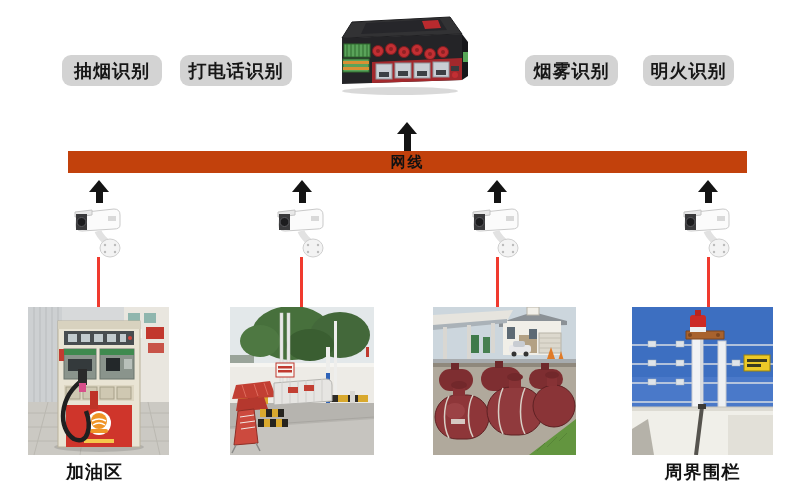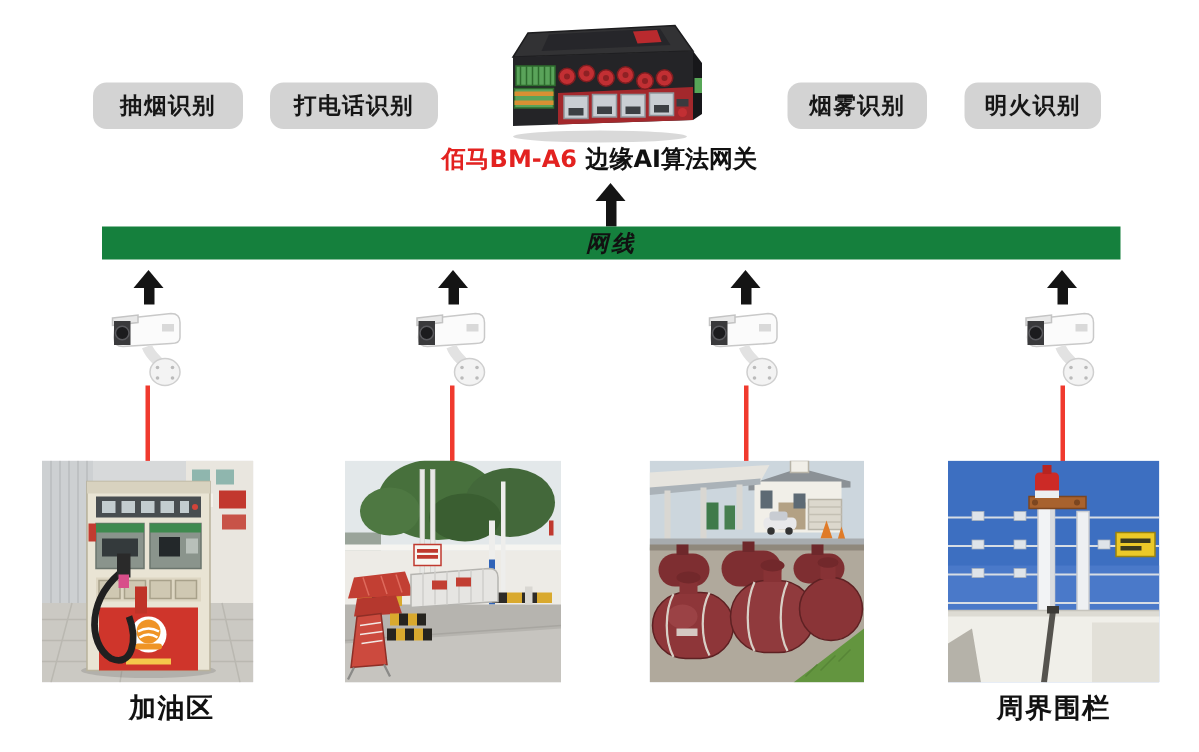--- a/index.html
+++ b/index.html
@@ -2,29 +2,29 @@
 <html><head>
 <meta charset="utf-8">
 <style>
   html,body{margin:0;padding:0;background:#fff;}
   #stage{position:relative;width:799px;height:501px;background:#ffffff;overflow:hidden;
          font-family:"DejaVu Sans","Liberation Sans",sans-serif;}
   .abs{position:absolute;}
   
   .chip{position:absolute;top:55px;height:31px;background:#d3d3d3;border-radius:9px;
         display:flex;align-items:center;justify-content:center;
-        font-size:15px;font-weight:bold;color:#161616;letter-spacing:1px;}
+        font-size:18px;font-weight:bold;color:#161616;letter-spacing:1px;}
   
   .caption{position:absolute;top:96px;left:0;width:799px;text-align:center;
            font-size:16px;font-weight:bold;color:#111;}
   .caption .brand{color:#e32220;}
   
-  .netbar{position:absolute;left:68px;top:151px;width:679px;height:22px;background:#15803d;
+  .netbar{position:absolute;left:68px;top:151px;width:679px;height:22px;background:#c2410c;
           display:flex;align-items:center;justify-content:center;
-          font-size:15px;font-weight:bold;color:#111;letter-spacing:2px;font-style:italic;}
+          font-size:15px;font-weight:bold;color:#111;letter-spacing:2px;}
   
   .arrow-up{position:absolute;width:20px;display:flex;flex-direction:column;align-items:center;}
   .arrow-head{width:0;height:0;border-left:10px solid transparent;border-right:10px solid transparent;
               border-bottom:12px solid #141414;}
   .arrow-stem{width:7px;background:#141414;}
   
   .redline{position:absolute;width:3px;background:#f03a2e;}
   
   .zone{position:absolute;top:307px;height:148px;overflow:hidden;}
   .zone svg{display:block;}
@@ -86,23 +86,20 @@
           <rect x="68" y="59" width="10" height="5"></rect>
         <rect x="87" y="59" width="10" height="5"></rect>
           <rect x="106" y="58" width="10" height="5"></rect>
       </g>
       <rect x="121" y="54" width="8" height="5" fill="#3a3a3e"></rect>
       <circle cx="125" cy="63" r="3" fill="#c22f33"></circle>
       <rect x="133" y="40" width="5" height="10" fill="#57a657"></rect>
     </svg>
   </div>
 
-  <div class="caption">
-    <span class="brand">佰马BM-A6</span><span> 边缘AI算法网关</span>
-  </div>
 
   <div class="arrow-up" style="left:397px;top:122px;">
     <span class="arrow-head"></span>
     <span class="arrow-stem" style="height:17px;"></span>
   </div>
 
   <div class="netbar">网线</div>
 
   <div class="arrow-up" style="left:89px;top:180px;">
       <span class="arrow-head"></span>
@@ -382,16 +379,16 @@
       <rect x="0" y="100" width="141" height="6" fill="#dddbd3"></rect>
       <path d="M0,100 H141" stroke="#c6c4bc"></path>
       <rect x="0" y="104" width="141" height="44" fill="#f0efe9"></rect>
       <rect x="96" y="108" width="45" height="40" fill="#e2e0d8"></rect>
       <polygon points="0,122 16,112 22,148 0,148" fill="#b5b2a9"></polygon>
       <path d="M70,100 C68,116 66,132 64,148" stroke="#55534e" stroke-width="4" fill="none"></path>
       <rect x="66" y="97" width="8" height="5" fill="#3c3a36"></rect>
     </svg>
   </figure>
 
-  <div class="zone-label" style="left:44px;width:141px;font-family:Liberation Serif, serif;">加油区</div>
+  <div class="zone-label" style="left:24px;width:141px;font-family:Liberation Serif, serif;">加油区</div>
   <div class="zone-label" style="left:632px;width:141px;">周界围栏</div>
 
 </div>
 
 </body></html>

